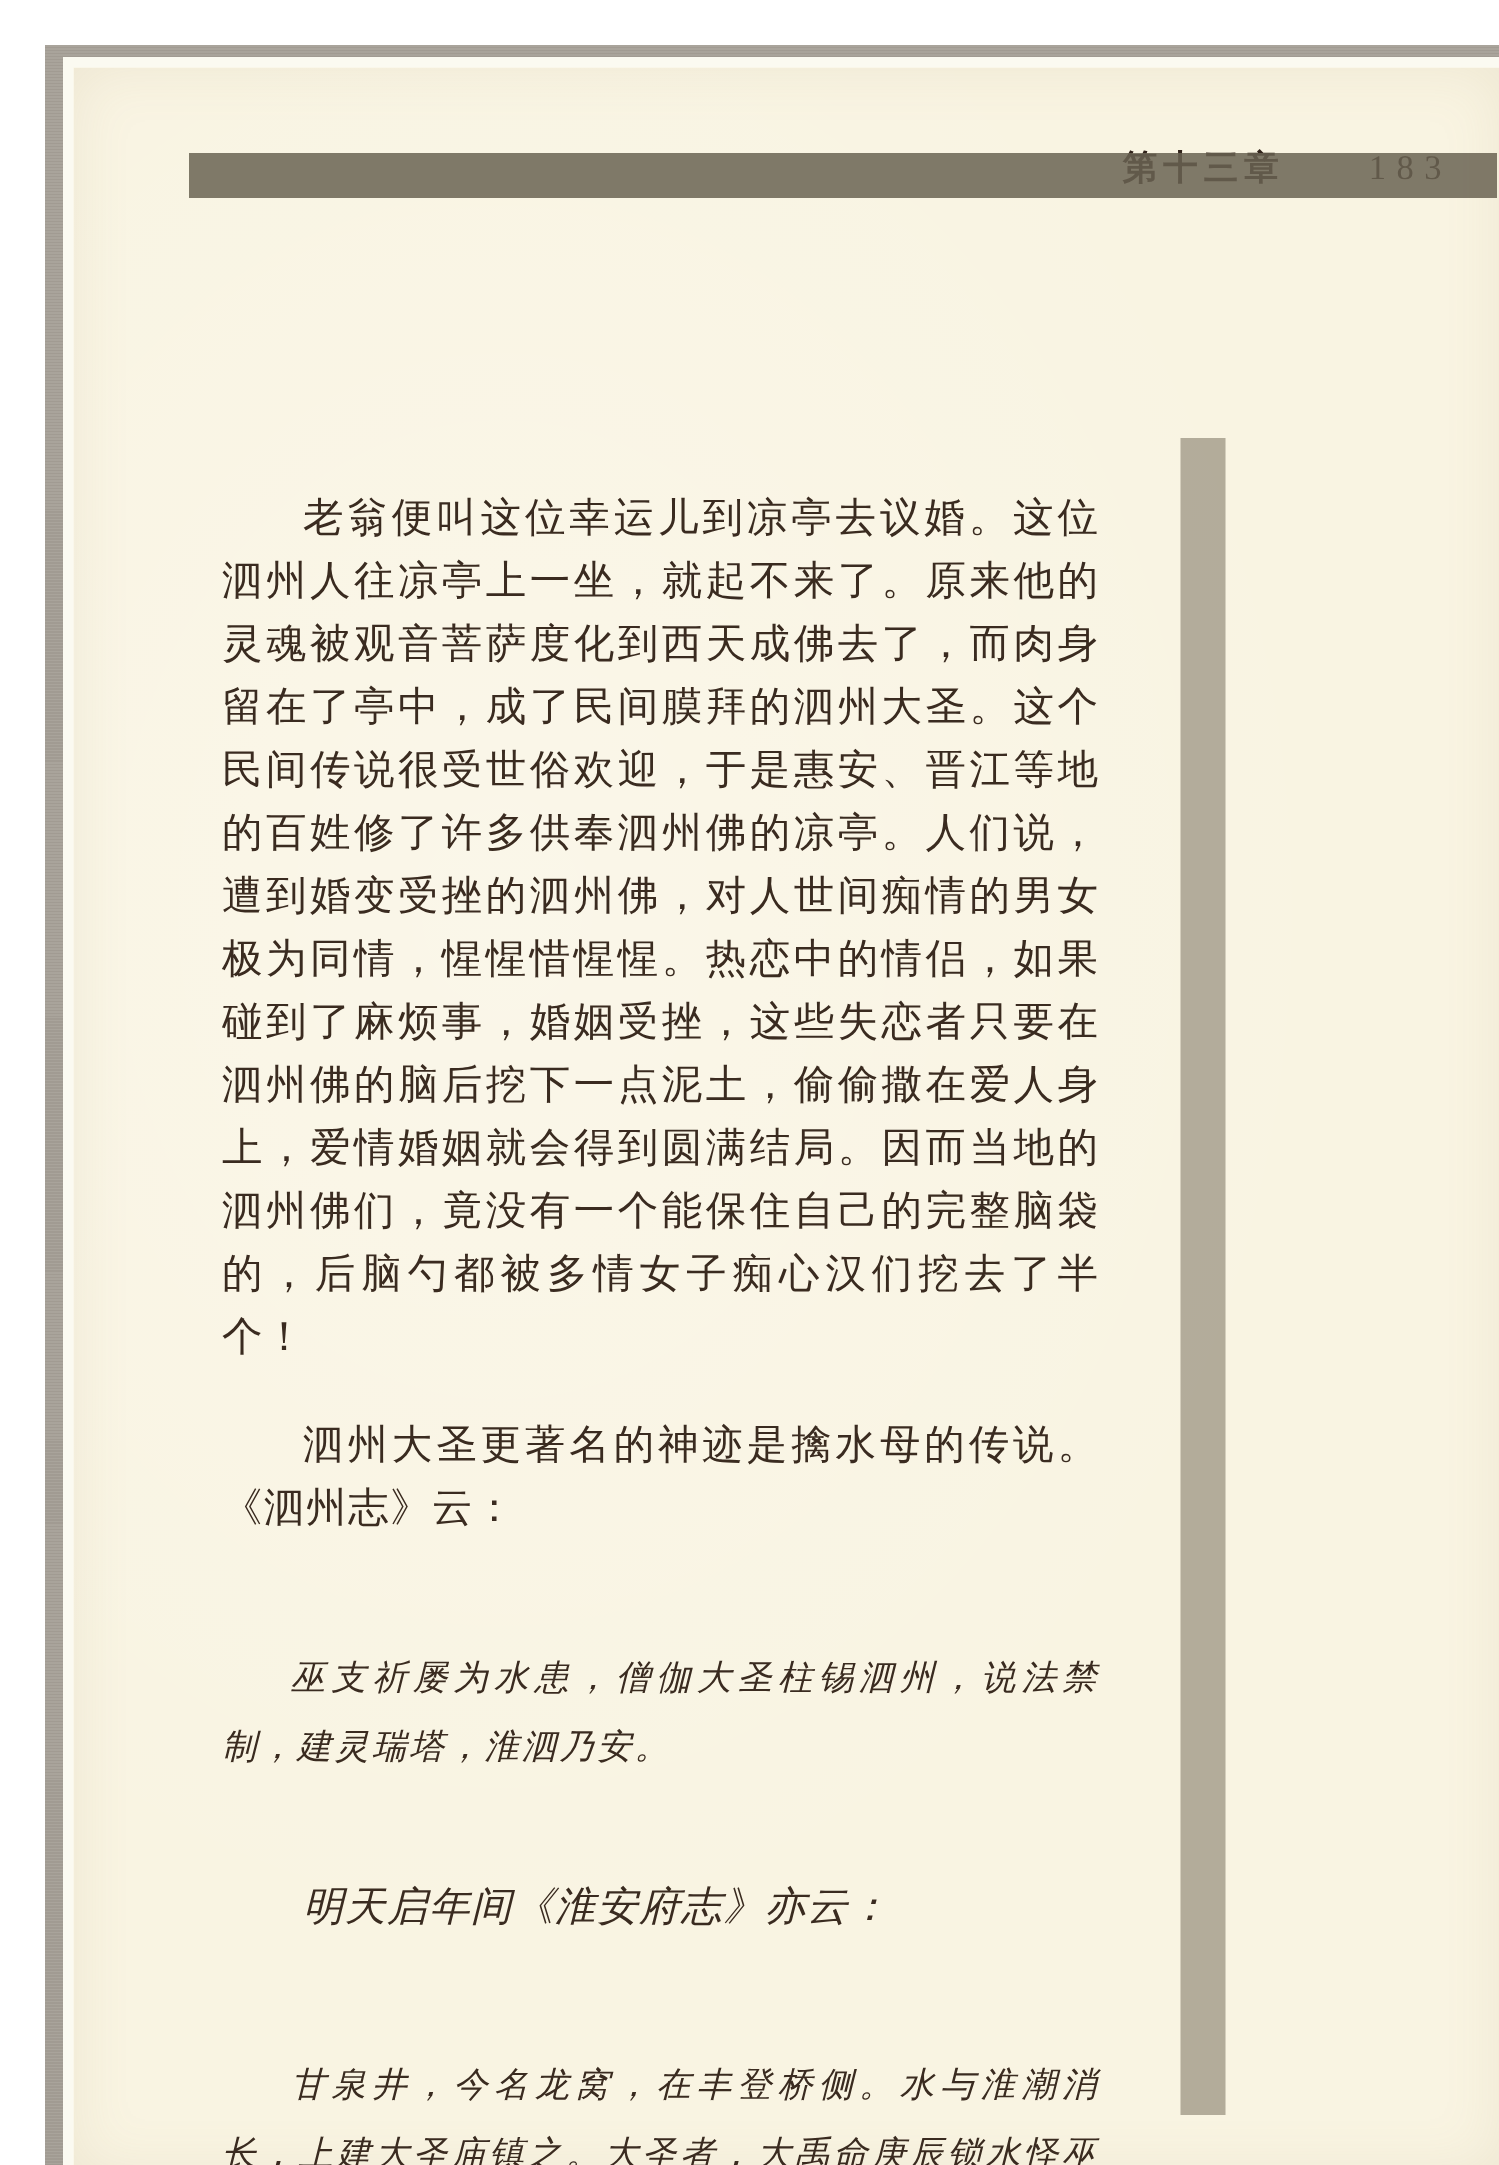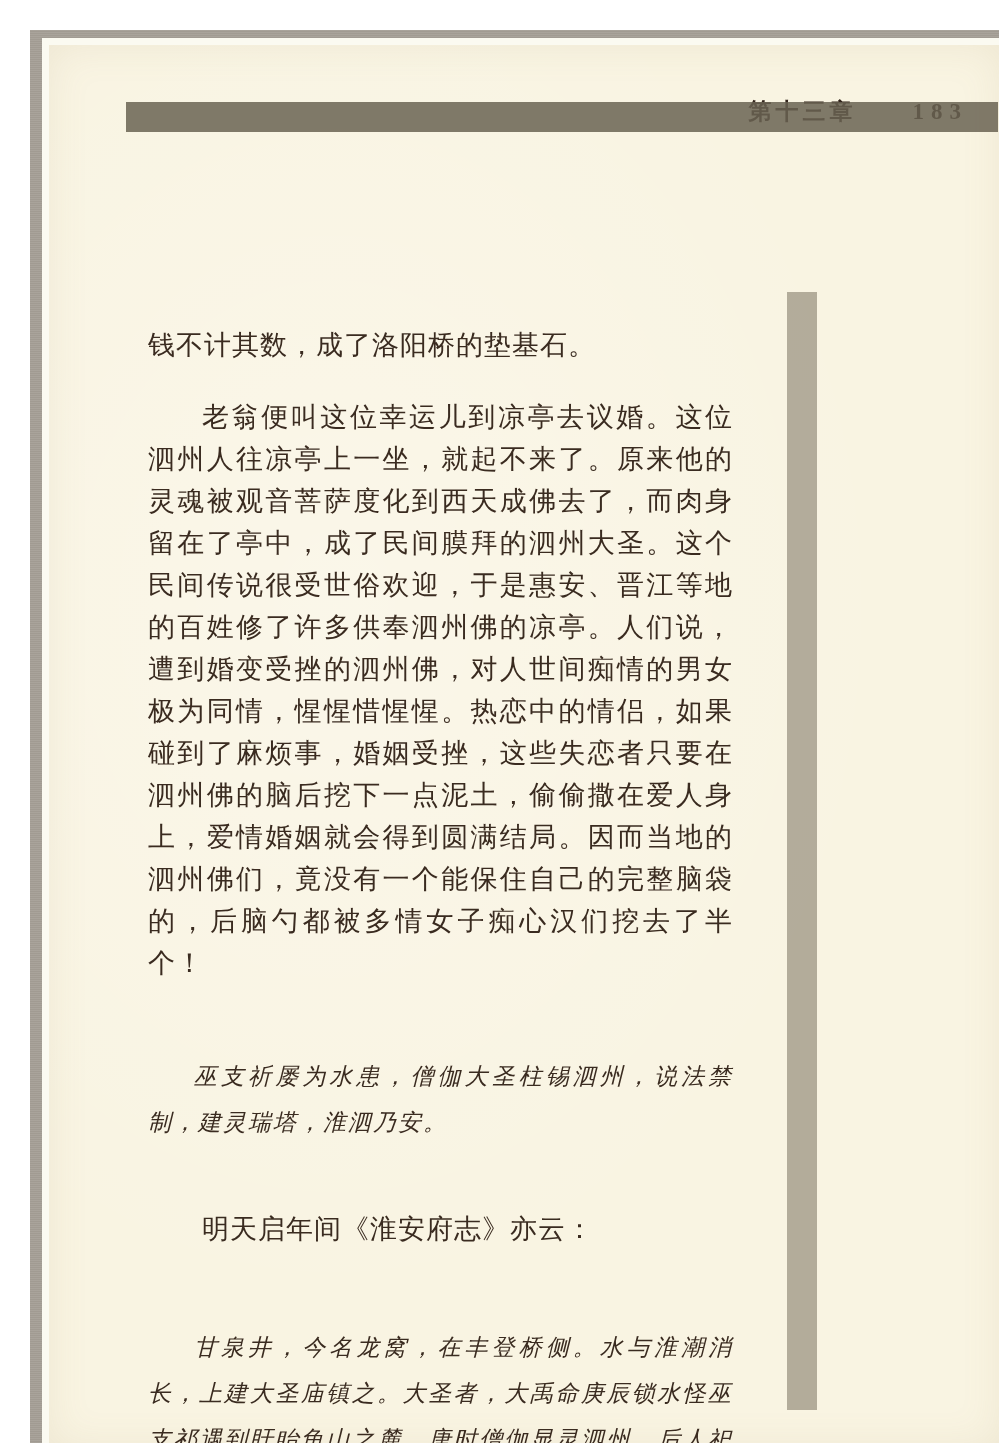--- a/index.html
+++ b/index.html
@@ -37,21 +37,21 @@
   .running-head{
     position:absolute;
     left:96px;top:36px;width:872px;
     display:flex;justify-content:flex-end;align-items:baseline;
     color:#32241b;
     font-size:23px;font-weight:700;
     white-space:nowrap;
   }
   .running-head .chapter-label{letter-spacing:4px;}
   .running-head .chapter-title{margin-left:18px;letter-spacing:5px;}
-  .running-head .folio{margin-left:26px;font-weight:700;letter-spacing:7px;font-family:"Liberation Serif","DejaVu Serif",serif;}
+  .running-head .folio{margin-left:26px;font-weight:400;letter-spacing:7px;font-family:"Liberation Serif","DejaVu Serif",serif;}
 
   .head-rule{
     position:absolute;
     left:96px;top:72px;width:872px;height:2px;
     background:var(--rule);
     opacity:.85;
   }
 
   .crease{
     position:absolute;
@@ -73,41 +73,41 @@
     text-justify:inter-ideograph;
   }
   .para.indent{text-indent:2em;}
   .para.quote{
     font-style:italic;
     font-size:23px;
     line-height:46px;
     letter-spacing:2px;
   }
   .gap-above-q1{margin-top:40px;}
-  .gap-above-p5{margin-top:32px;}
+  .gap-above-p5{margin-top:32px;font-style:italic;}
   .gap-above-q2{margin-top:45px;}
 </style>
 </head>
 <body>
 
 <div class="scan">
 
   <div class="paper"></div>
 
   <div class="running-head">
     <span class="chapter-label">第十三章</span>
     <span class="folio">183</span>
   </div>
 
   <div class="head-rule"></div>
 
   <div class="crease"></div>
 
   <div class="text-column">
-    <p class="para">钱不计其数，成了洛阳桥的垫基石。</p>
     <p class="para indent">老翁便叫这位幸运儿到凉亭去议婚。这位泗州人往凉亭上一坐，就起不来了。原来他的灵魂被观音菩萨度化到西天成佛去了，而肉身留在了亭中，成了民间膜拜的泗州大圣。这个民间传说很受世俗欢迎，于是惠安、晋江等地的百姓修了许多供奉泗州佛的凉亭。人们说，遭到婚变受挫的泗州佛，对人世间痴情的男女极为同情，惺惺惜惺惺。热恋中的情侣，如果碰到了麻烦事，婚姻受挫，这些失恋者只要在泗州佛的脑后挖下一点泥土，偷偷撒在爱人身上，爱情婚姻就会得到圆满结局。因而当地的泗州佛们，竟没有一个能保住自己的完整脑袋的，后脑勺都被多情女子痴心汉们挖去了半个！</p>
+    <p class="para indent">泗州大圣更著名的神迹是擒水母的传说。《泗州志》云：</p>
     <p class="para quote indent gap-above-q1">巫支祈屡为水患，僧伽大圣柱锡泗州，说法禁制，建灵瑞塔，淮泗乃安。</p>
     <p class="para indent gap-above-p5">明天启年间《淮安府志》亦云：</p>
     <p class="para quote indent gap-above-q2">甘泉井，今名龙窝，在丰登桥侧。水与淮潮消长，上建大圣庙镇之。大圣者，大禹命庚辰锁水怪巫支祁遇到盱眙龟山之麓。唐时僧伽显灵泗州，后人祀之，今冒大圣之号也。</p>
 
   </div>
 
 </div>
 
 </body></html>

